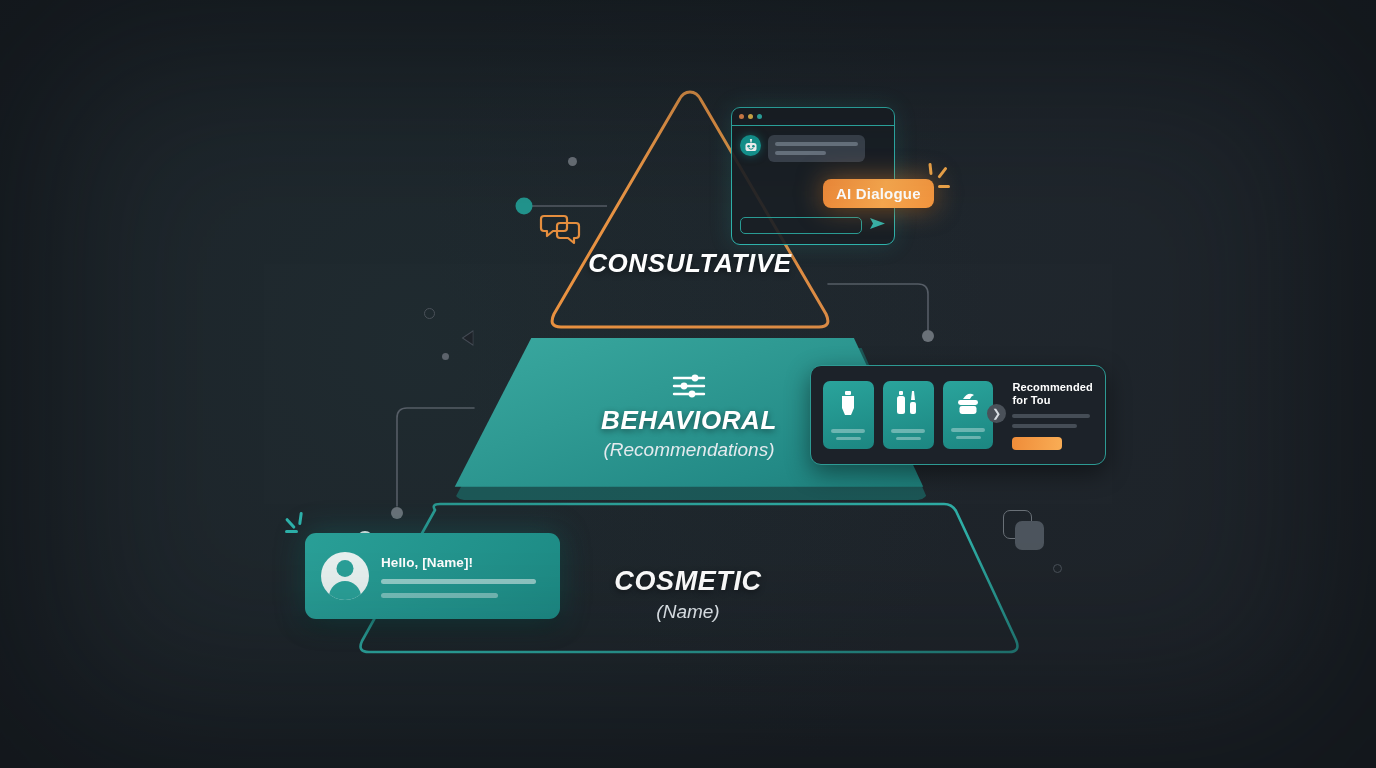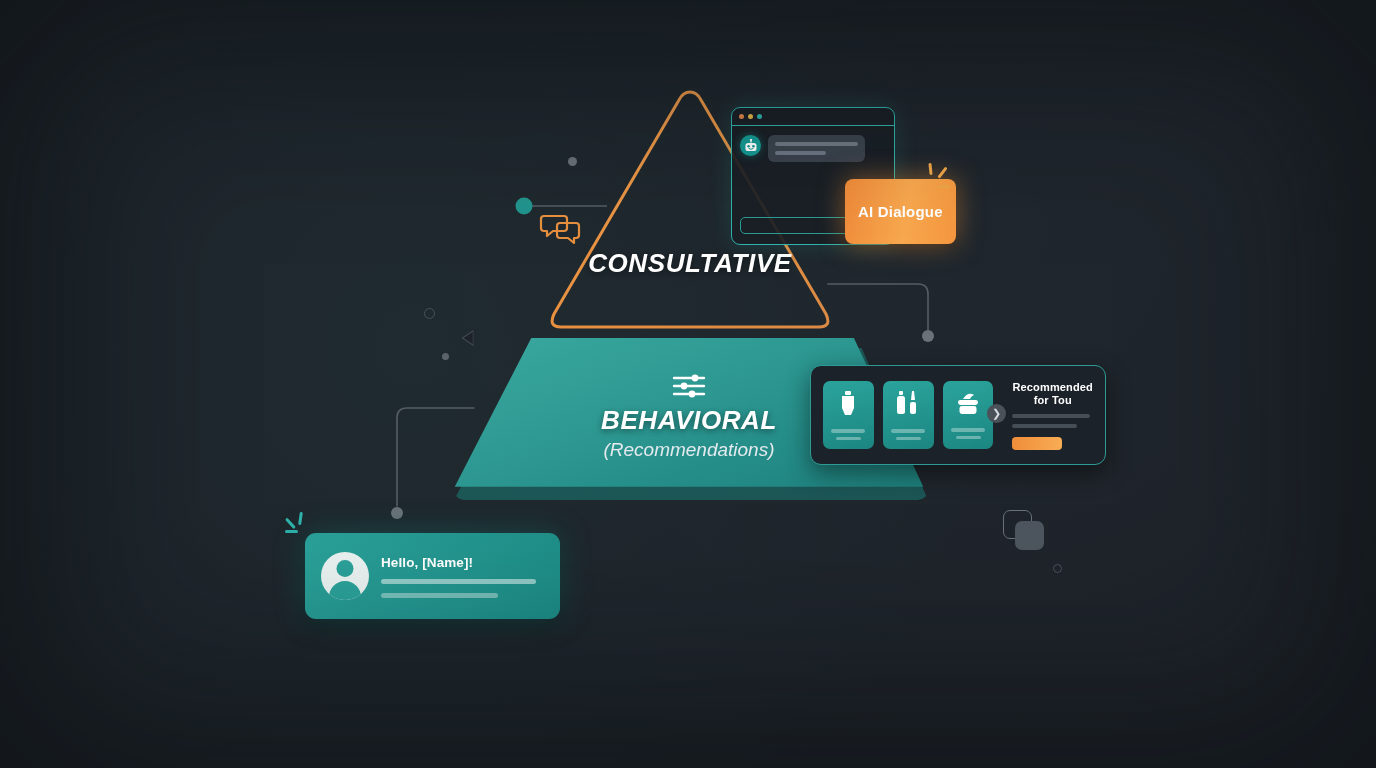--- a/index.html
+++ b/index.html
@@ -107,26 +107,26 @@
   #chat-input-row {
     position:absolute; left:8px; bottom:9px; right:8px;
     display:flex; align-items:center; gap:7px;
   }
   #chat-input {
     flex:1; height:17px; border:1.3px solid #2a9d96;
     border-radius:5px; background:transparent;
   }
   #ai-dialogue-badge {
     position:absolute; left:823px; top:179px;
-    padding:24px 13px; border-radius:8px;
+    padding:6px 13px; border-radius:8px;
     background:linear-gradient(100deg,#f08b3a 0%, #f9a94f 55%, #f6973f 100%);
     color:#ffffff; font-weight:bold; font-size:15px;
     letter-spacing:0.2px;
     box-shadow:0 0 26px rgba(246,151,63,0.5), 0 3px 10px rgba(0,0,0,0.35);
-    z-index:22; white-space:nowrap;margin-left:22px;
+    z-index:22; white-space:nowrap;
   }
 
   
   #rec-card {
     position:absolute; left:810px; top:365px; width:296px; height:100px;
     background:#1c2229; border:1.4px solid #2d9a93; border-radius:11px;
     box-shadow:0 8px 24px rgba(0,0,0,0.45);
     display:flex; align-items:center; padding:10px 12px; gap:9px;
     z-index:18;
   }
@@ -142,21 +142,21 @@
   }
   .prod-tile .pl.s { width:25px; }
   .prod-tile .icn { margin-bottom:5px; }
   #rec-next {
     position:absolute; left:176px; top:38px;
     width:19px; height:19px; border-radius:50%;
     background:#4a5159; color:#d7dde2;
     display:flex; align-items:center; justify-content:center;
     font-size:11px; z-index:3;
   }
-  #rec-text { margin-left:10px; flex:1;text-align:center; }
+  #rec-text { margin-left:10px; flex:1; }
   #rec-title {
     color:#ffffff; font-weight:bold; font-size:11px;
     line-height:13px; letter-spacing:0.15px;
   }
   .rec-line { height:4px; border-radius:3px; background:#454d56; margin-top:7px; }
   #rec-cta {
     margin-top:9px; width:50px; height:13px; border-radius:4px;
     background:linear-gradient(95deg,#ef8c39,#f9ad55);
   }
 
@@ -228,20 +228,42 @@
     <i style="left:1px; top:5px; width:2.6px; height:13px; background:#2fb3ac; transform:rotate(-42deg);"></i>
     <i style="left:-3px; top:18px; width:13px; height:2.6px; background:#2fb3ac;"></i>
   </div>
 
   <div class="spark" style="left:925px; top:163px; width:30px; height:34px; z-index:25;">
     <i style="left:4px; top:0px; width:2.6px; height:12px; background:#f0a64a; transform:rotate(-6deg);"></i>
     <i style="left:16px; top:3px; width:2.6px; height:13px; background:#f0a64a; transform:rotate(38deg);"></i>
     <i style="left:13px; top:22px; width:12px; height:2.6px; background:#f0a64a;"></i>
   </div>
 
+  <div id="cosmetic">
+    <svg width="672" height="158">
+      <defs>
+        <linearGradient id="cosEdge" x1="0" y1="0" x2="1" y2="1">
+          <stop offset="0%" stop-color="#29948d"></stop>
+          <stop offset="55%" stop-color="#2fb0a8"></stop>
+          <stop offset="100%" stop-color="#227e79"></stop>
+        </linearGradient>
+      </defs>
+      <path d="M 83,10 Q 79,4 88,4 L 592,4 Q 600,4 604,11 L 664,140 Q 669,152 657,152 L 17,152 Q 5,152 10,141 Z" fill="none" stroke="url(#cosEdge)" stroke-width="2.6" stroke-linejoin="round"></path>
+    </svg>
+    <div class="tier-label" style="top:30px;">
+      <div style="height:30px;">
+        <svg width="26" height="30" viewBox="0 0 26 30">
+          <circle cx="13" cy="9" r="7" fill="none" stroke="#ffffff" stroke-width="2.1"></circle>
+          <path d="M3,28 a10,9 0 0 1 20,0" fill="none" stroke="#ffffff" stroke-width="2.1" stroke-linecap="round"></path>
+        </svg>
+      </div>
+      <div class="tier-title" style="font-size:27px; margin-top:6px;">COSMETIC</div>
+      <div class="tier-sub" style="font-size:19px; margin-top:4px;">(Name)</div>
+    </div>
+  </div>
 
   <div id="greet-card">
     <div id="greet-avatar">
       <div class="head"></div>
         <div class="body"></div>
     </div>
     <div id="greet-text">
       <div id="greet-hello">Hello, [Name]!</div>
       <div class="greet-line" style="width:95%;"></div>
       <div class="greet-line" style="width:72%; opacity:0.75;"></div>

